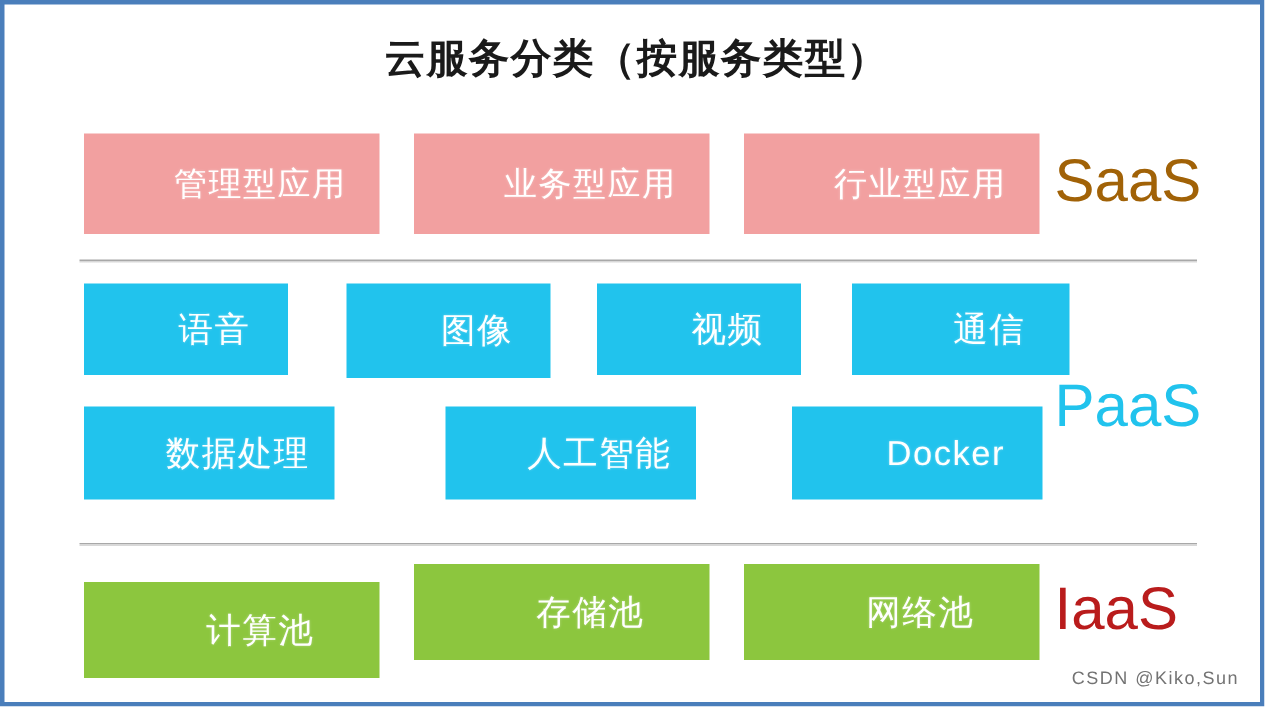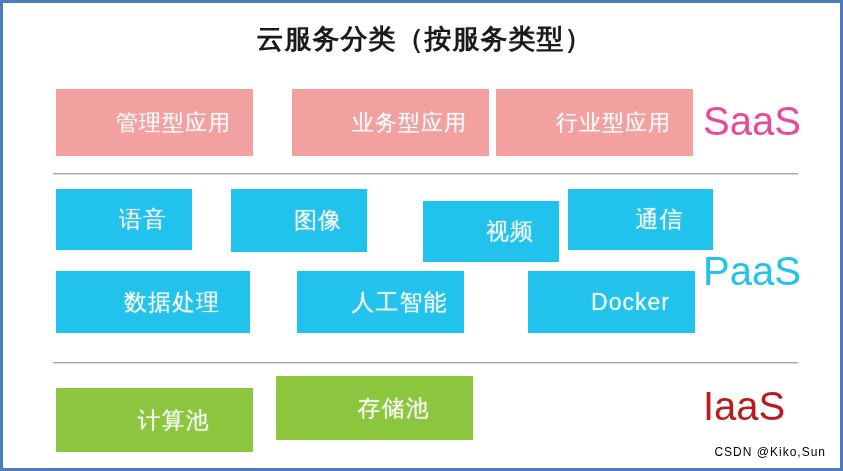--- a/index.html
+++ b/index.html
@@ -79,70 +79,71 @@
   .box.green { font-size: 23px; }
 
   
   .tier-label {
     position: absolute;
     font-size: 40px;
     font-weight: 400;
     white-space: nowrap;
     letter-spacing: 0px;
   }
-  .tier-label.saas { left: 700px; top: 96px;  color: #ec4899; }
+  .tier-label.saas { left: 700px; top: 96px;  color: #a16207; }
   .tier-label.paas { left: 700px; top: 246px; color: #21c3ed; }
   .tier-label.iaas { left: 700px; top: 381px; color: #b91c1c; }
 
   
   .watermark {
     position: absolute;
     right: 14px;
     bottom: 9px;
     font-size: 12px;
-    color: #000000;
+    color: #737373;
     letter-spacing: 1px;
     white-space: nowrap;
   }
 </style>
 </head>
 <body>
 
 <div id="diagram">
 
   <div class="title">云服务分类（按服务类型）</div>
 
   <div class="tier tier-saas">
     <div class="box pink" style="left:53px;  top:0px; width:197px; height:67px;">管理型应用</div>
-    <div class="box pink" style="left:273px; top:0px; width:197px; height:67px;margin-left:16px;">业务型应用</div>
+    <div class="box pink" style="left:273px; top:0px; width:197px; height:67px;">业务型应用</div>
     <div class="box pink" style="left:493px; top:0px; width:197px; height:67px;">行业型应用</div>
   </div>
 
   <div class="tier-label saas">SaaS</div>
 
   <div class="divider d1"></div>
 
   <div class="tier tier-paas">
 
     <div class="box blue" style="left:53px;  top:0px; width:136px; height:61px;">语音</div>
     <div class="box blue" style="left:228px; top:0px; width:136px; height:63px;">图像</div>
-    <div class="box blue" style="left:395px; top:12px; width:136px; height:61px;margin-left:25px;">视频</div>
+    <div class="box blue" style="left:395px; top:0px; width:136px; height:61px;">视频</div>
     <div class="box blue" style="left:565px; top:0px; width:145px; height:61px;">通信</div>
 
-    <div class="box blue" style="left:53px;  top:82px; width:194px; height:62px;">数据处理</div>
+    <div class="box blue" style="left:53px;  top:82px; width:167px; height:62px;">数据处理</div>
     <div class="box blue" style="left:525px; top:82px; width:167px; height:62px;">Docker</div>
     <div class="box blue" style="left:294px; top:82px; width:167px; height:62px;">人工智能</div>
   </div>
 
   <div class="tier-label paas">PaaS</div>
 
   <div class="divider d2"></div>
 
   <div class="tier tier-iaas">
     <div class="box green" style="left:53px;  top:12px; width:197px; height:64px;">计算池</div>
     <div class="box green" style="left:273px; top:0px; width:197px; height:64px;">存储池</div>
+    <div class="box green" style="left:493px; top:0px; width:197px; height:64px;">网络池</div>
   </div>
 
   <div class="tier-label iaas">IaaS</div>
 
   <div class="watermark">CSDN @Kiko,Sun</div>
 
 </div>
 
 </body></html>

